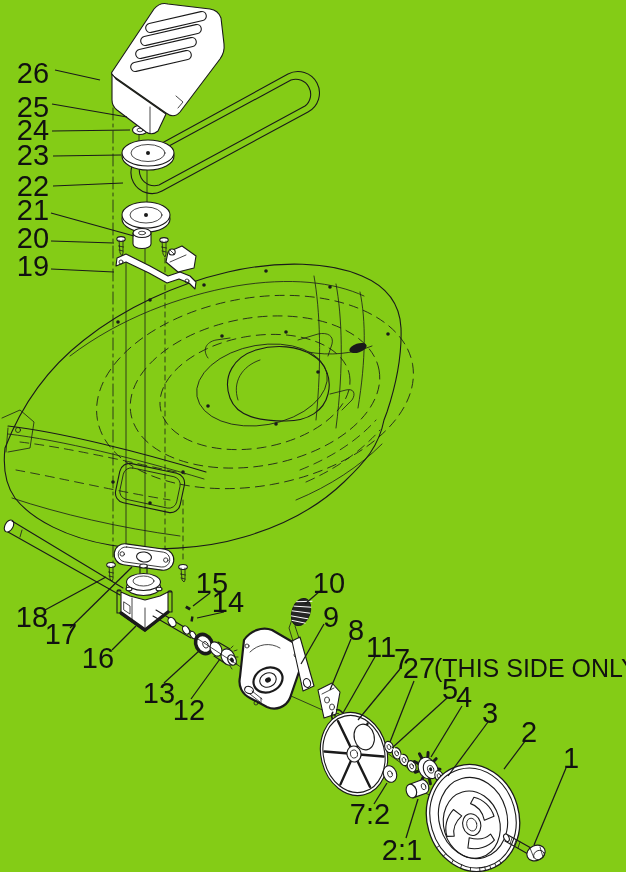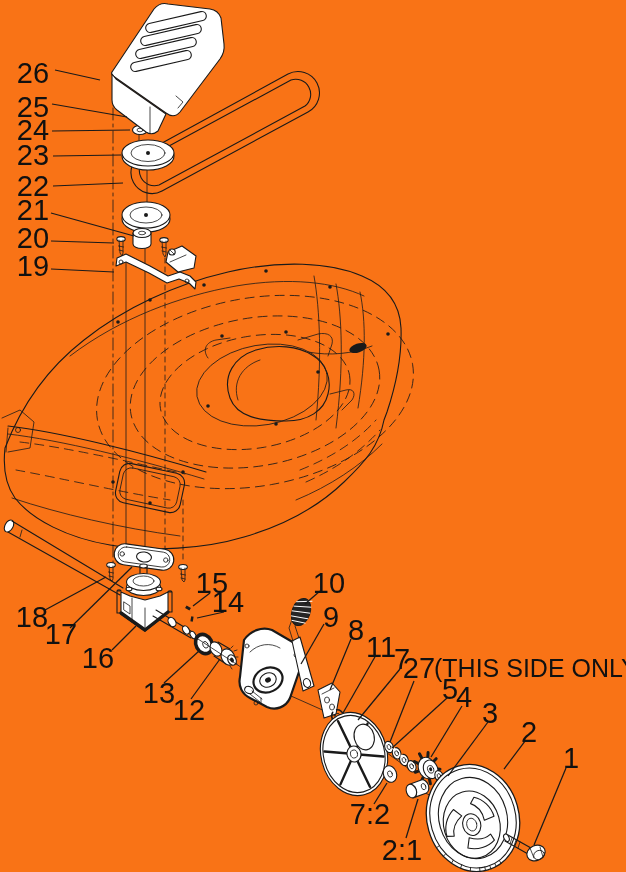--- a/index.html
+++ b/index.html
@@ -1,16 +1,16 @@
 <!DOCTYPE html>
 <html><head>
 <meta charset="utf-8">
 <style>
   html,body { margin:0; padding:0; background:#fff; }
-  .stage { position:relative; width:626px; height:872px; background:#f97316; overflow:hidden; }
+  .stage { position:relative; width:626px; height:872px; background:#84cc16; overflow:hidden; }
   svg { display:block; }
   .ln   { fill:none; stroke:#1a1a1a; stroke-width:1.1; stroke-linecap:round; stroke-linejoin:round; }
   .lnw  { fill:#ffffff; stroke:#1a1a1a; stroke-width:1.1; stroke-linecap:round; stroke-linejoin:round; }
   .thin { stroke-width:0.8; }
   .med  { stroke-width:1.6; }
   .thick{ stroke-width:2.2; }
   .xthick{ stroke-width:3.4; }
   .dark { fill:#1a1a1a; stroke:none; }
   .dash    { stroke-dasharray:9 6; }
   .dashsm  { stroke-dasharray:5 4; }

